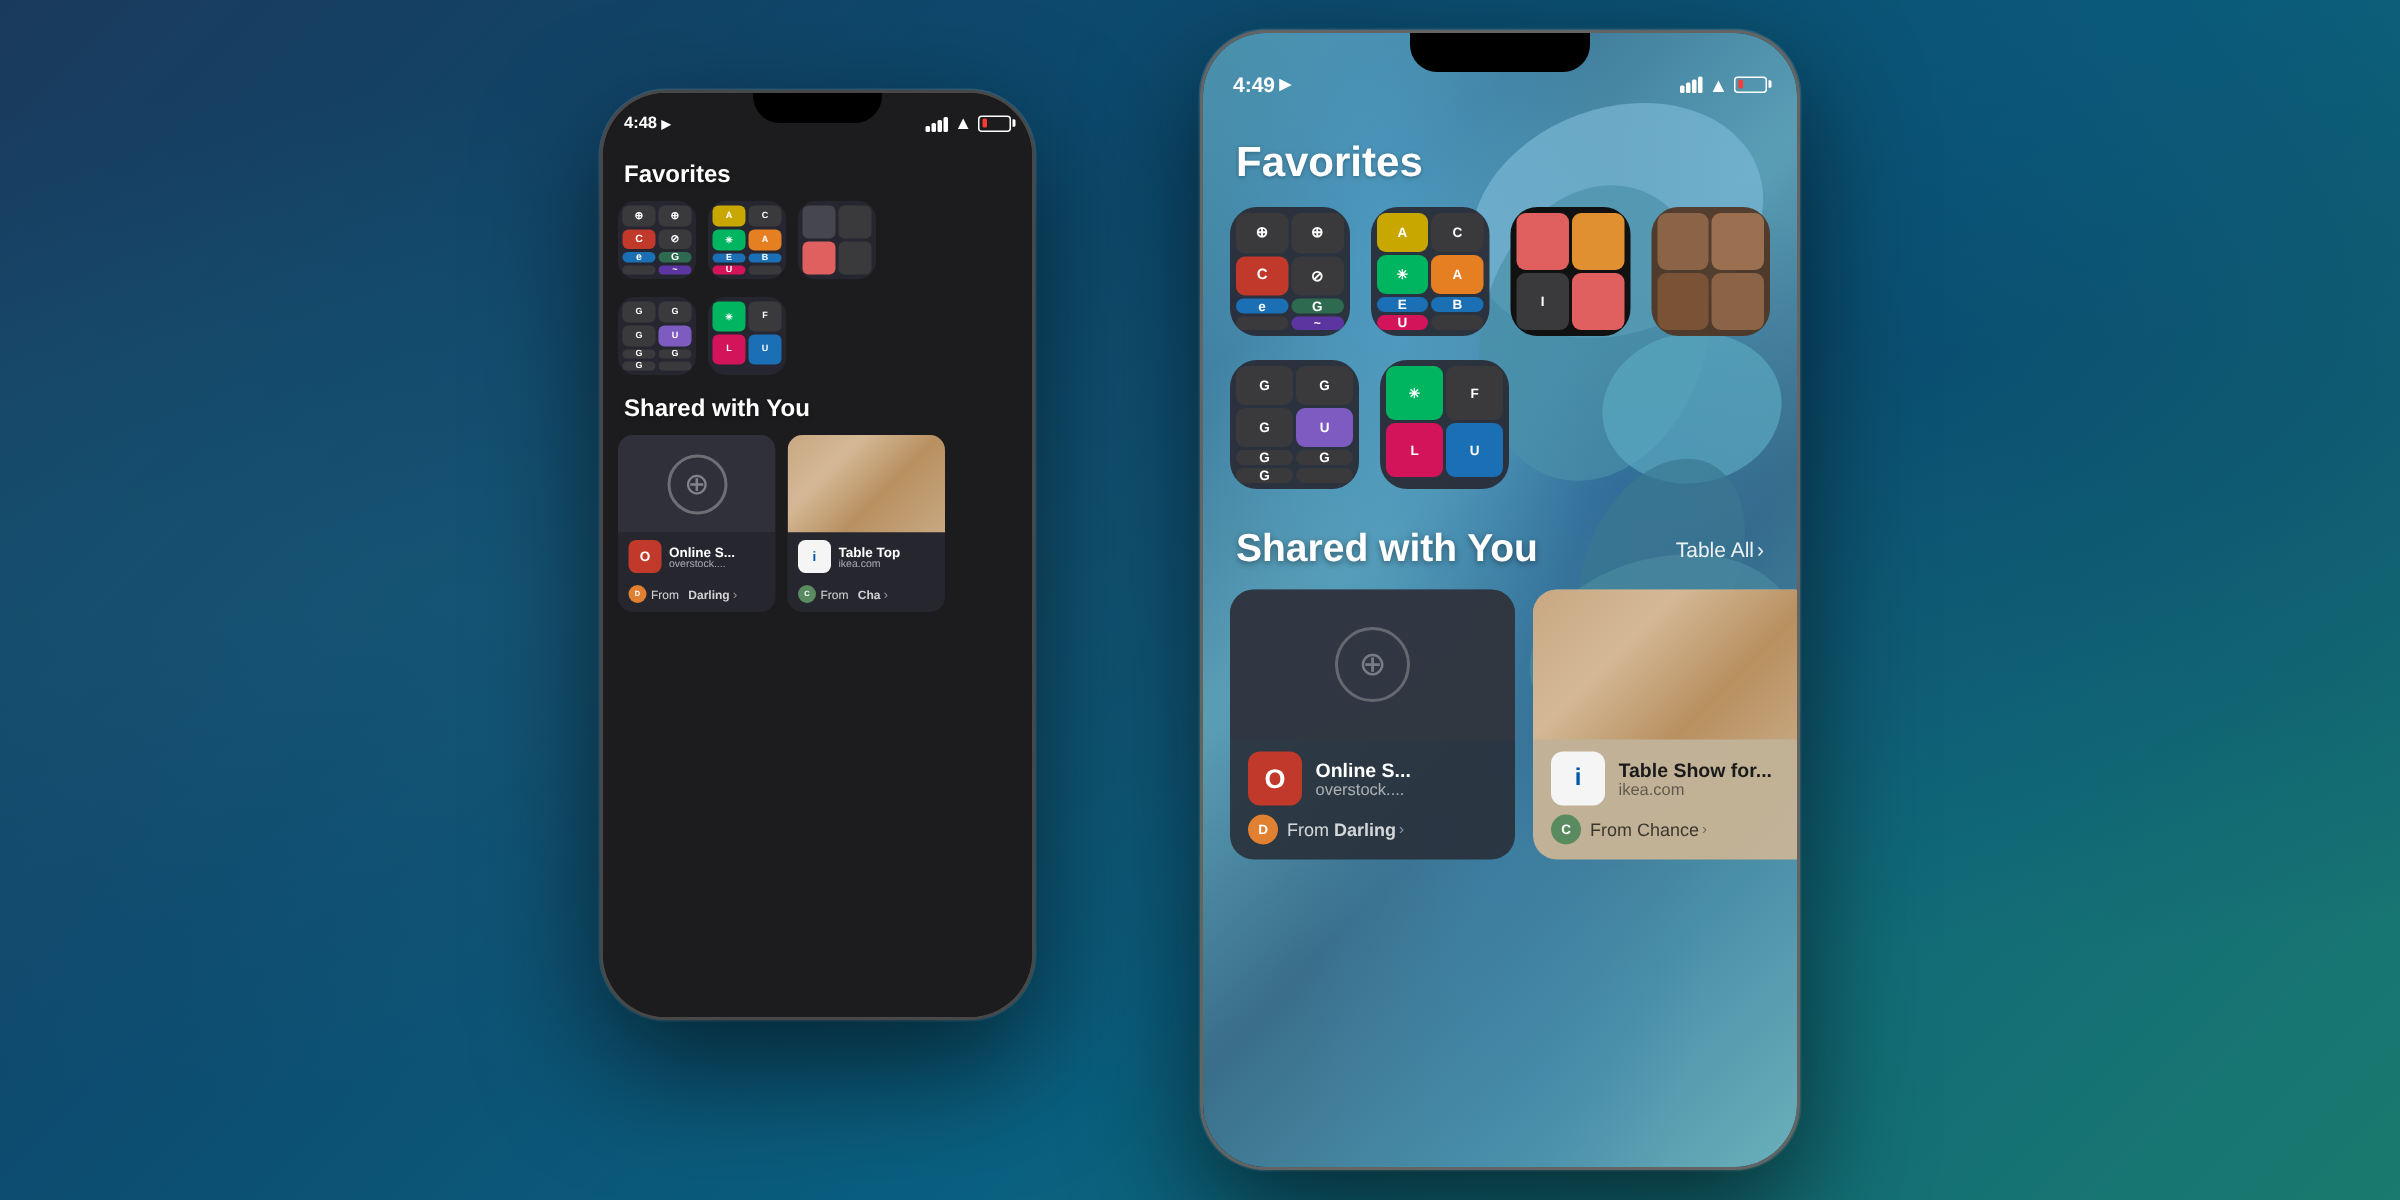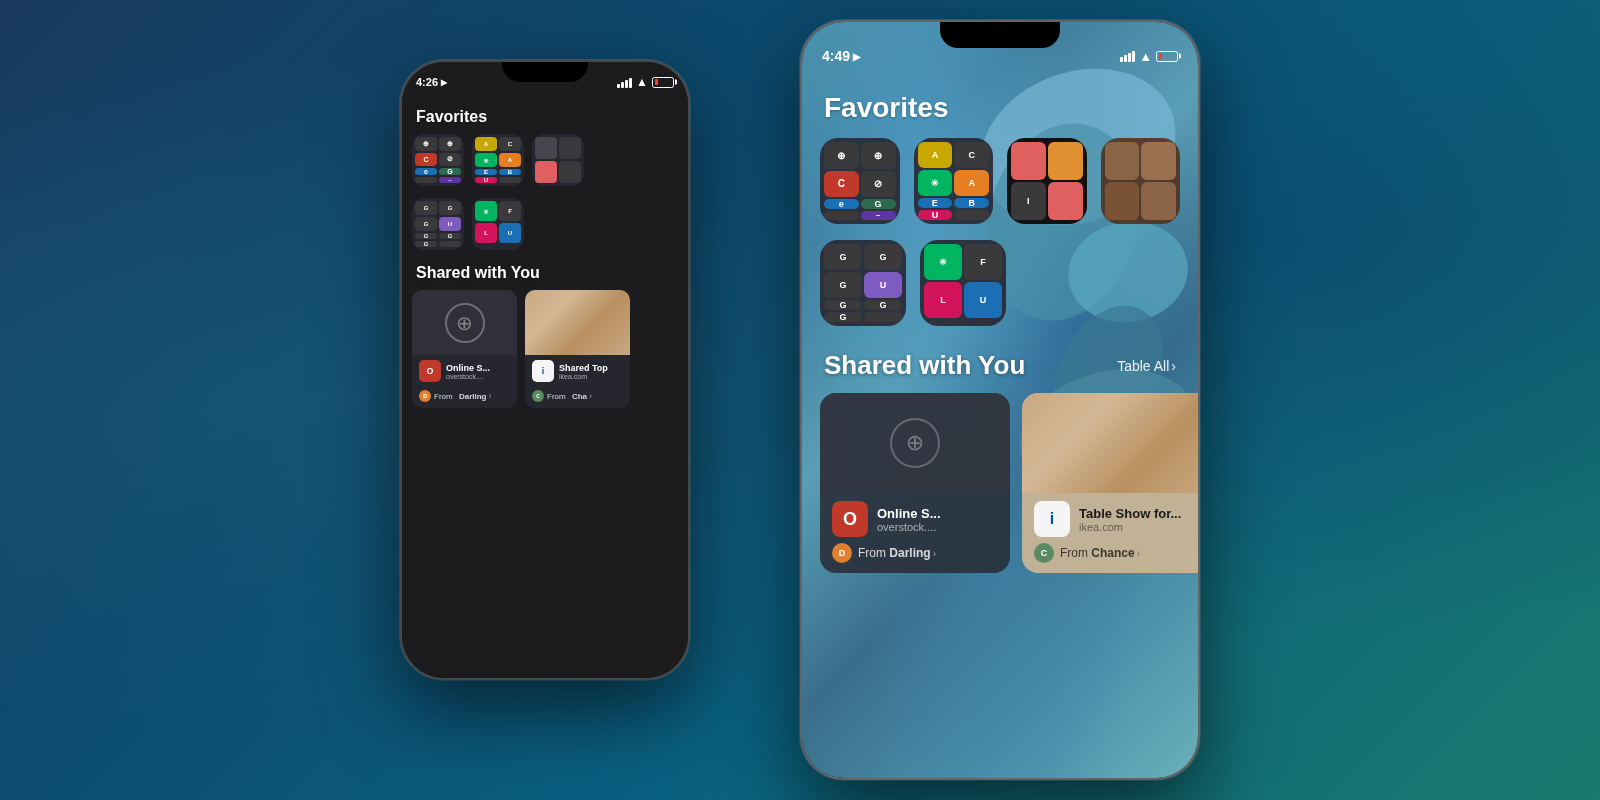--- a/index.html
+++ b/index.html
@@ -541,21 +541,21 @@
 
 <div class="phones-container">
 
   <div class="phone phone-back">
     <div class="phone-screen">
       <div class="dark-bg"></div>
       <div class="notch"></div>
 
       <div class="status-bar">
         <div class="status-time">
-          <span>4:26</span>
+          <span>4:48</span>
           <span style="font-size:8px;">▶</span>
         </div>
         <div class="status-icons">
           <div class="signal-bars">
             <div class="signal-bar" style="height:4px;"></div>
             <div class="signal-bar" style="height:6px;"></div>
             <div class="signal-bar" style="height:8px;"></div>
             <div class="signal-bar" style="height:10px;"></div>
           </div>
           <span class="wifi-icon">▲</span>
@@ -714,21 +714,21 @@
 
             <div class="shared-card">
               <div class="card-image">
                 <div class="card-img-placeholder wood-placeholder"></div>
               </div>
               <div class="card-info">
                 <div class="card-app-icon" style="background:#f5f5f5;">
                   <span style="color:#0057a8; font-size:9px; font-weight:900;">i</span>
                 </div>
                 <div class="card-text">
-                  <div class="card-name">Shared Top</div>
+                  <div class="card-name">Table Top</div>
                   <div class="card-domain">ikea.com</div>
                 </div>
               </div>
               <div class="card-from">
                 <div class="from-avatar" style="background:#5a8a60;">C</div>
                 <div class="from-text">
                   <span>From</span>&nbsp;
                   <span class="from-name">Cha</span>
                   <span class="chevron-sm">›</span>
                 </div>
@@ -935,21 +935,21 @@
                 </div>
                 <div>
                   <div style="font-size:13px; font-weight:600; color:#1a1a1a; white-space:nowrap; overflow:hidden; text-overflow:ellipsis; max-width:120px;">Table Show for...</div>
                   <div style="font-size:11px; color:rgba(0,0,0,0.5);">ikea.com</div>
                 </div>
               </div>
               <div style="display:flex; align-items:center; gap:6px; padding:2px 12px 10px;">
                 <div style="width:20px; height:20px; border-radius:50%; background:#5a8a60; display:flex; align-items:center; justify-content:center; font-size:9px; font-weight:700; color:#fff;">C</div>
                 <div style="font-size:12px; color:rgba(0,0,0,0.7); display:flex; align-items:center;">
                   <span>From</span>&nbsp;
-                  <span style="font-weight:700;">Chance</span>
+                  <span style="font-weight:400;">Chance</span>
                   <span style="font-size:10px; opacity:0.6; margin-left:2px;">›</span>
                 </div>
               </div>
             </div>
           </div>
         </div>
       </div>
     </div>
   </div>
 

